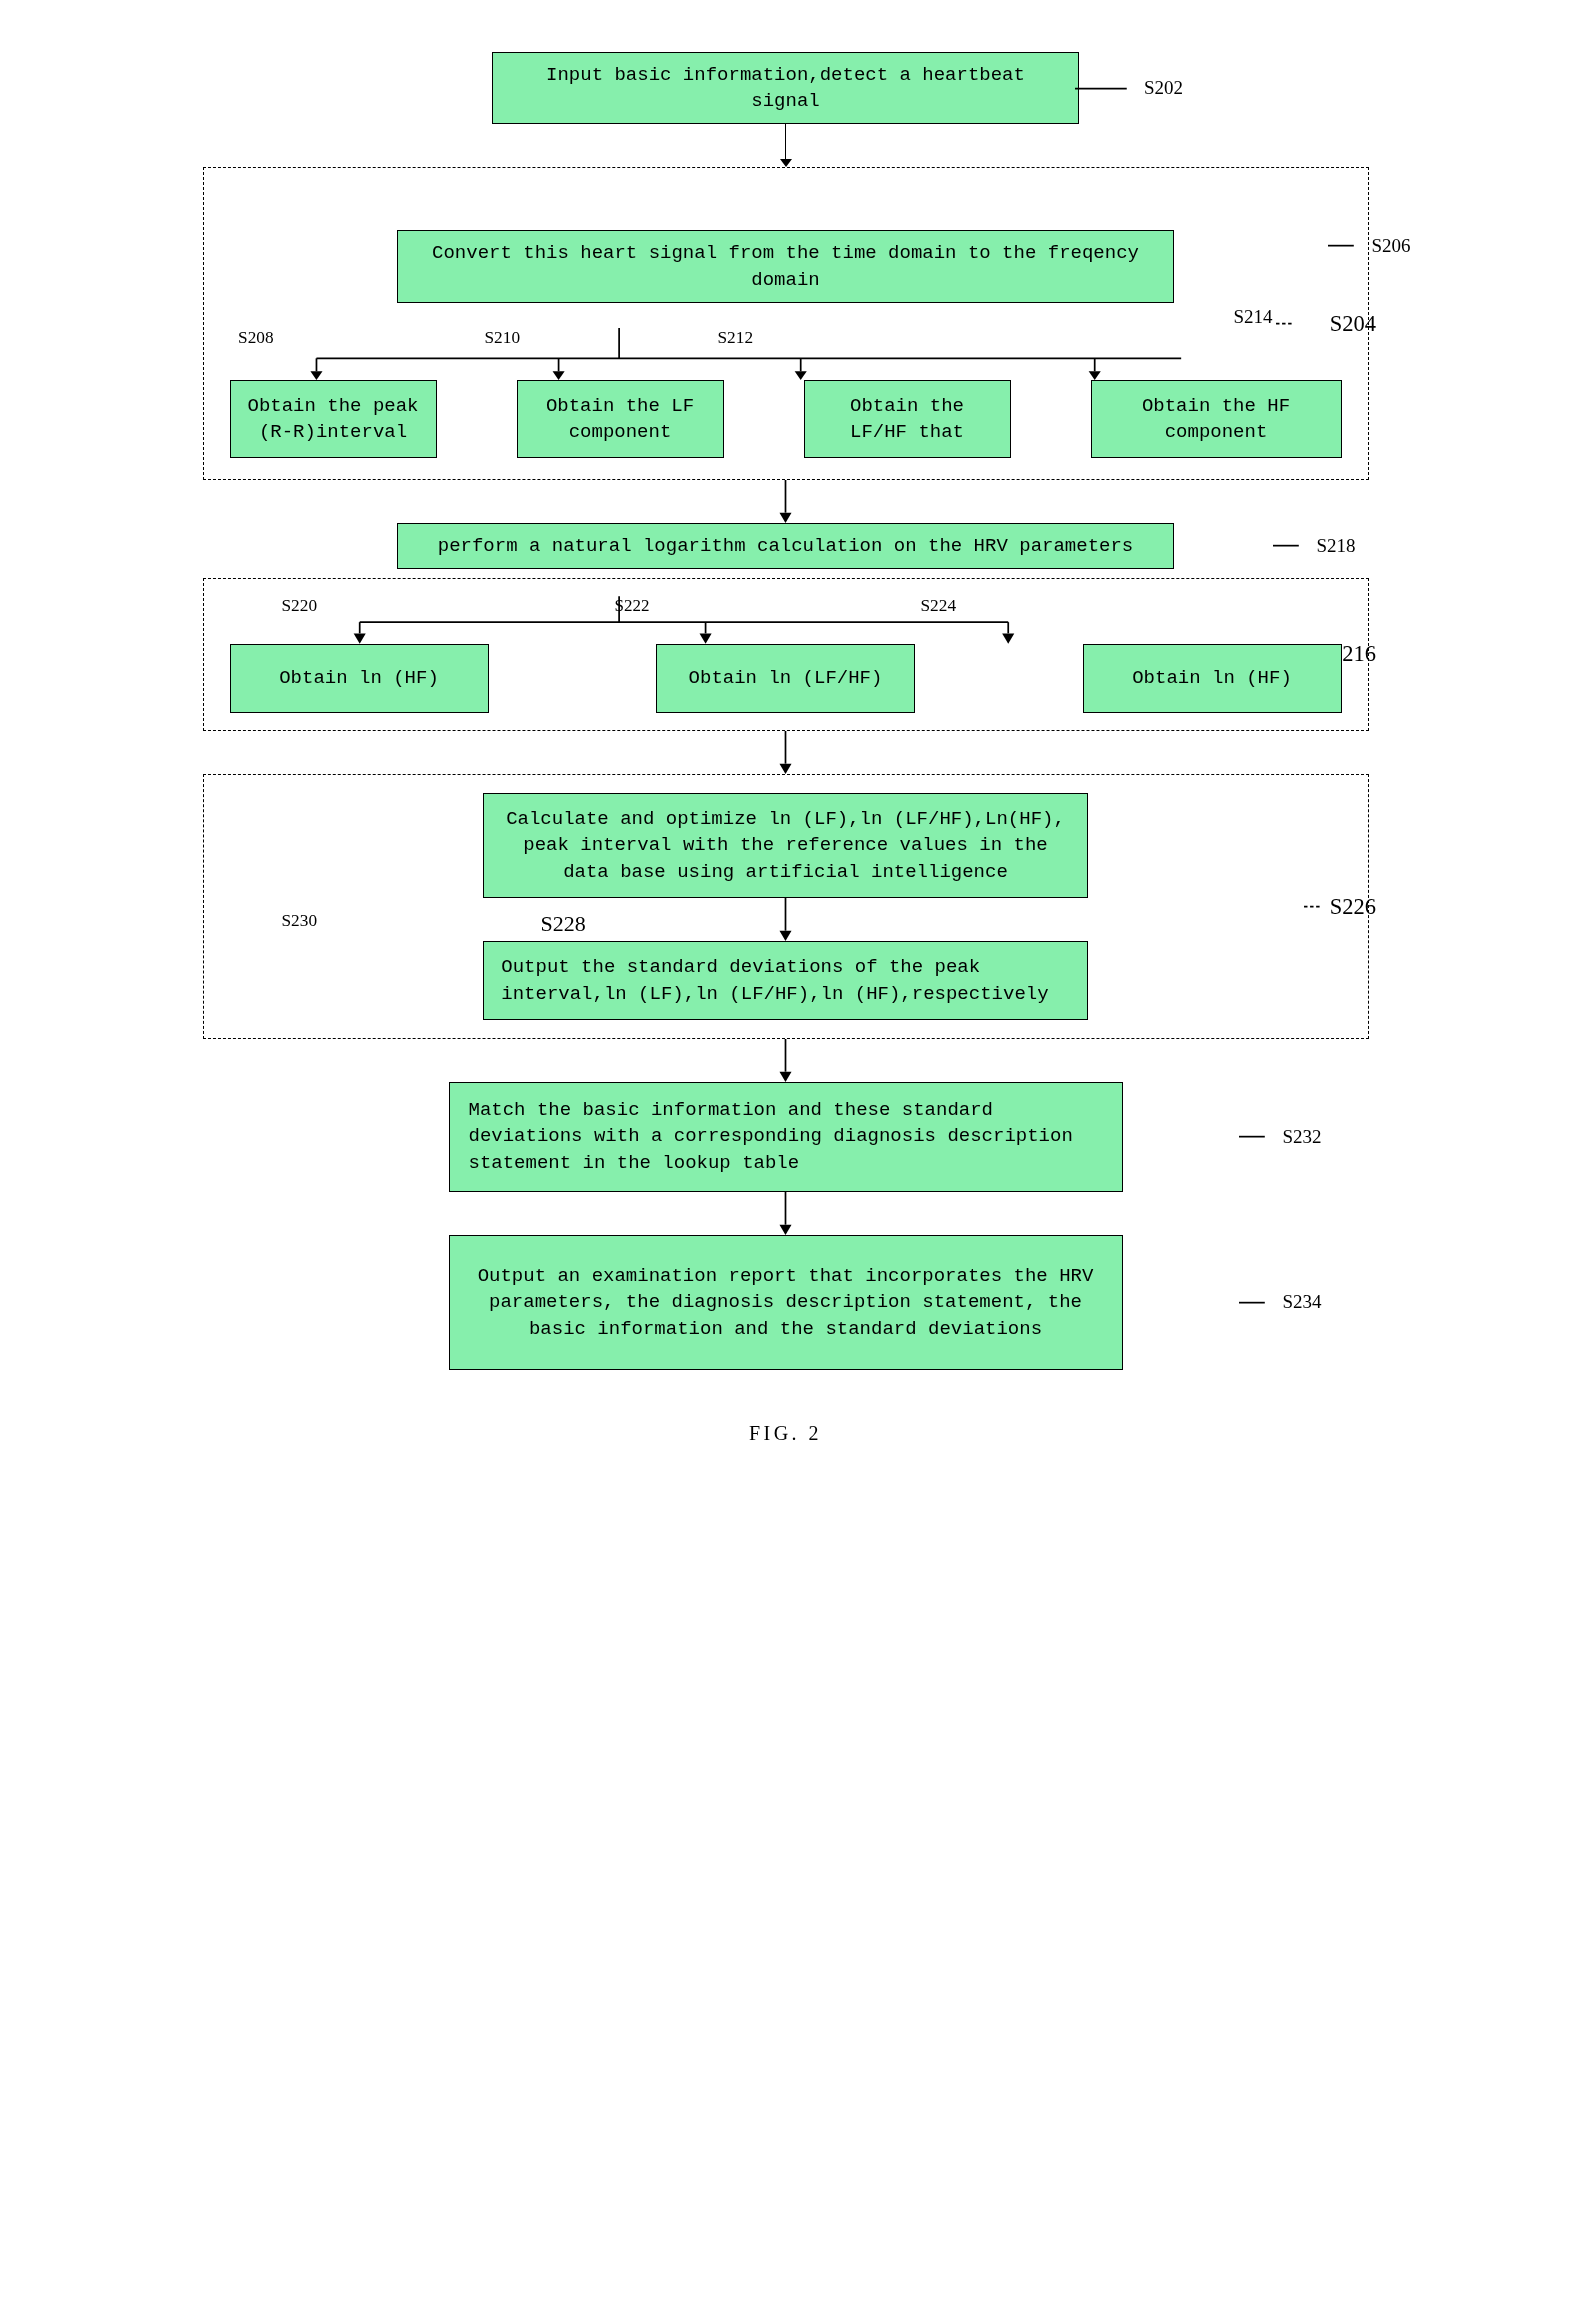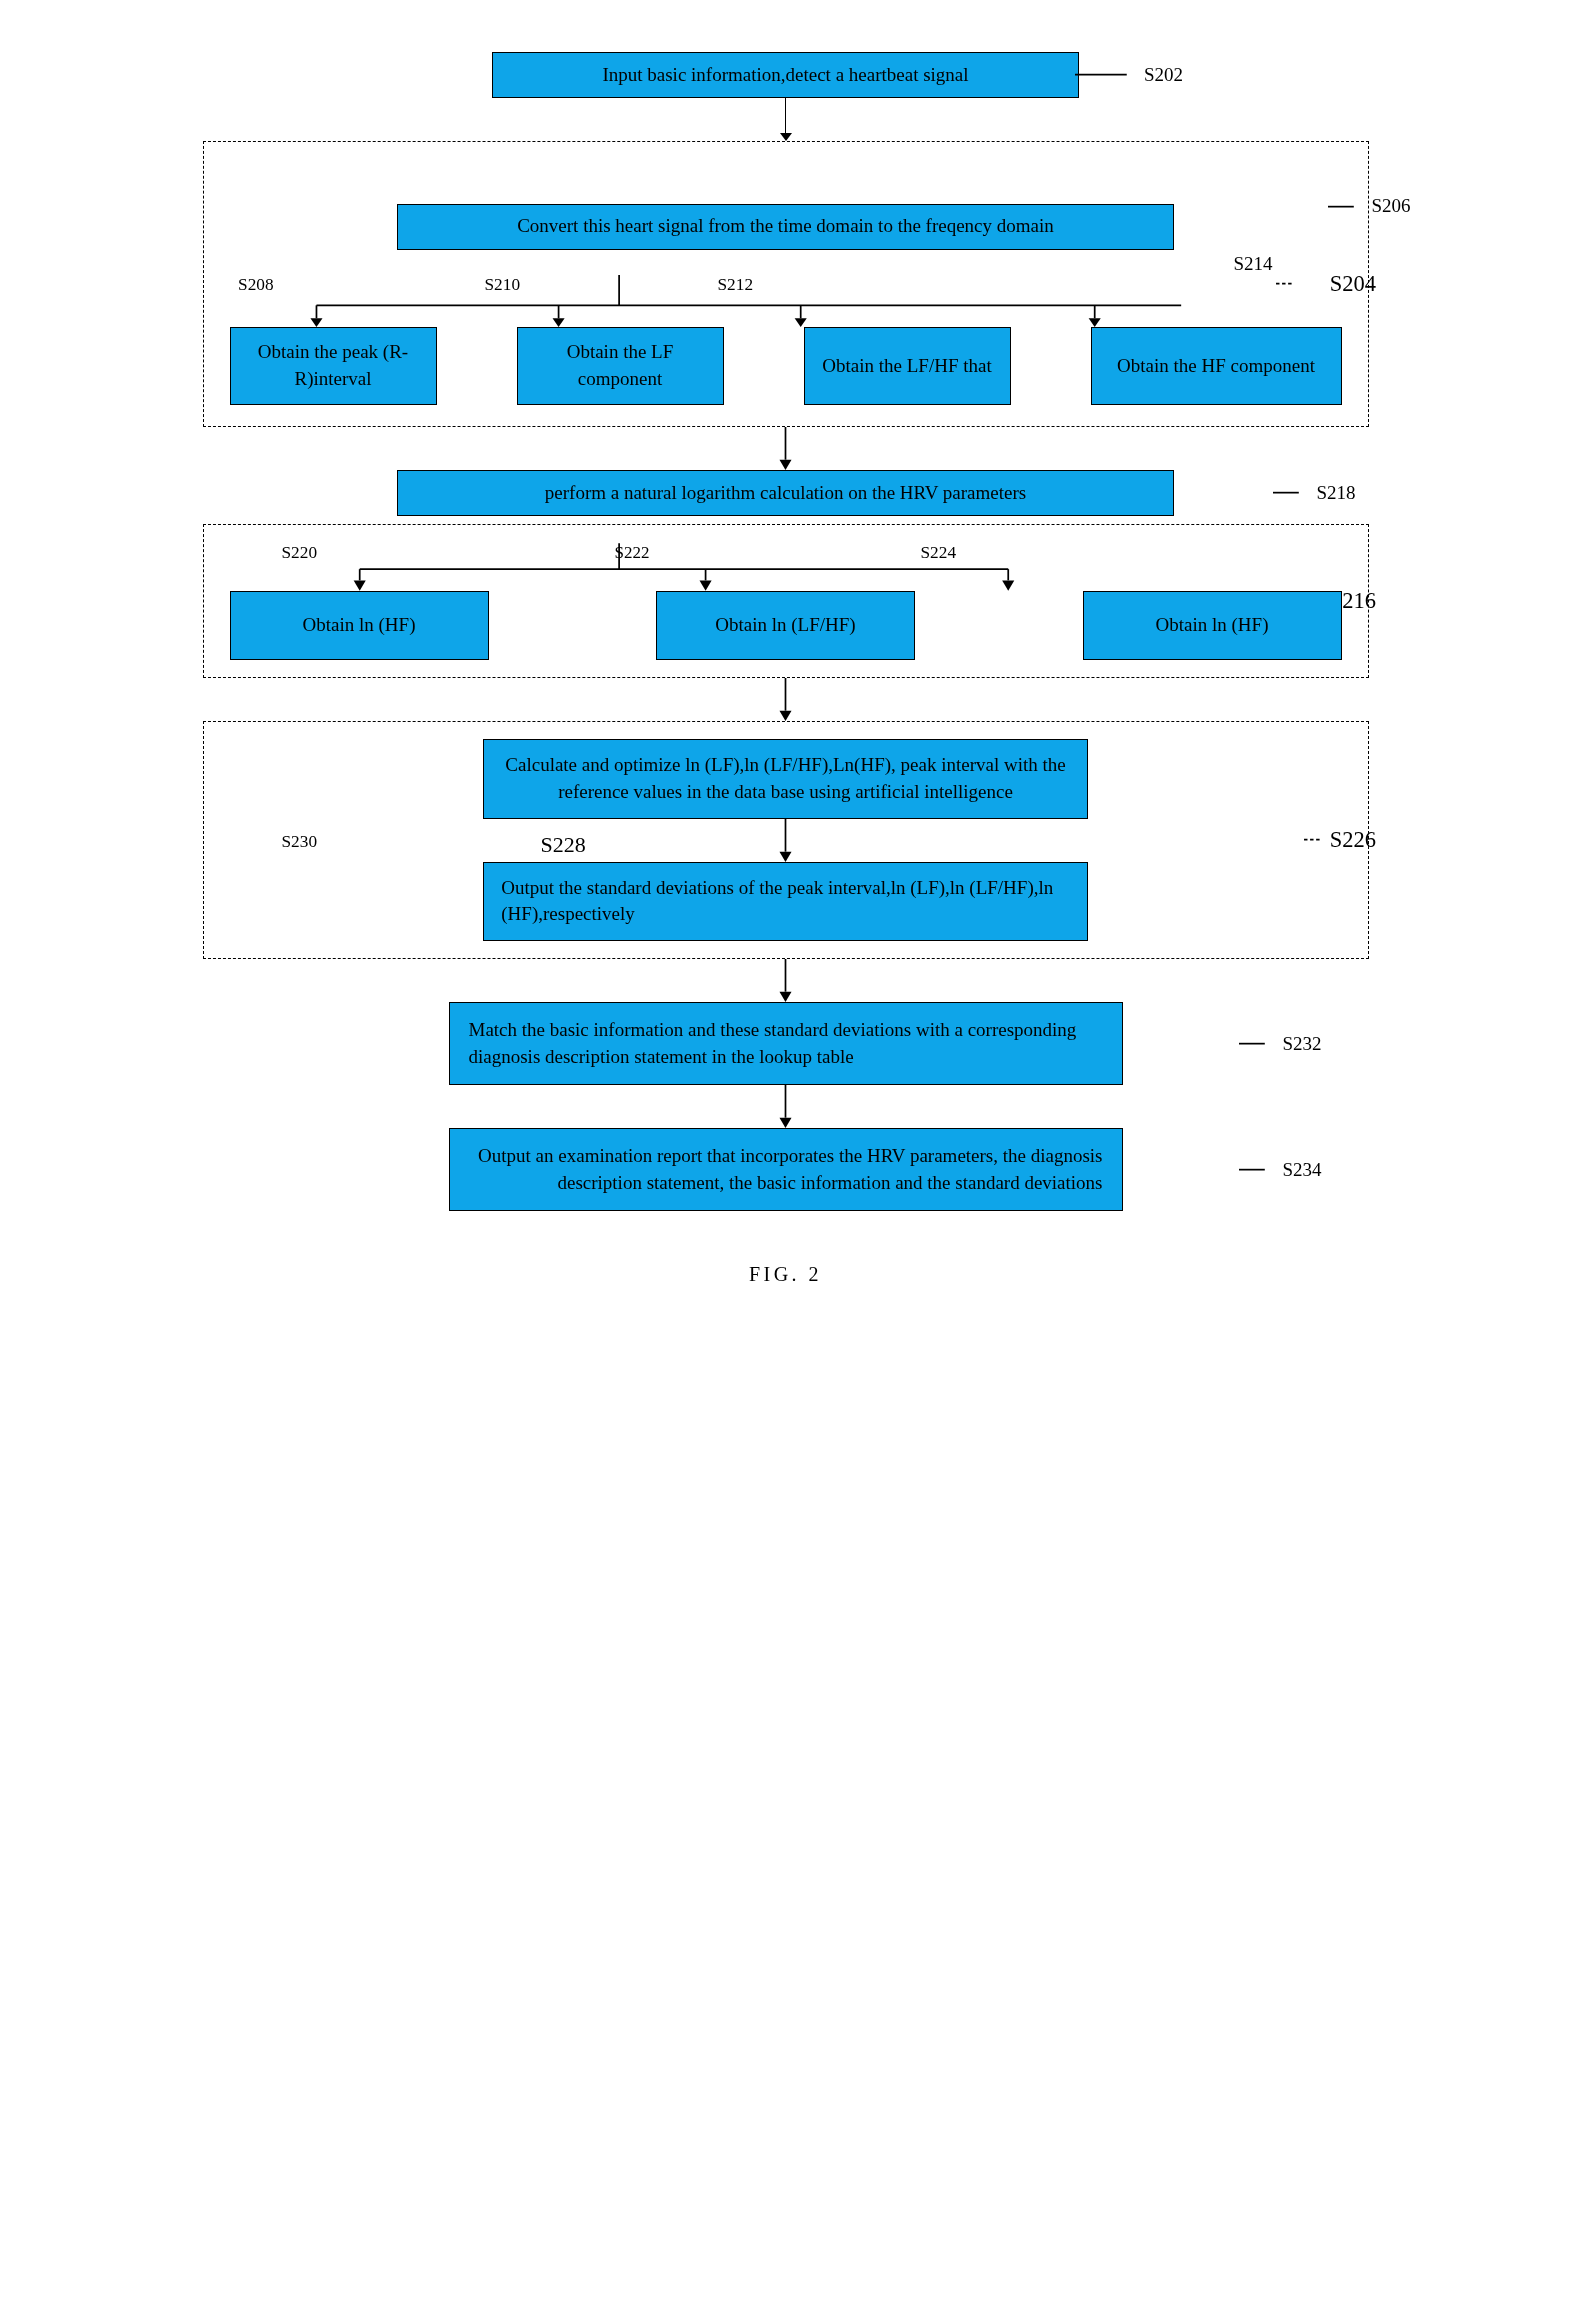--- a/index.html
+++ b/index.html
@@ -18,26 +18,27 @@
       width: 1296px;
       display: flex;
       flex-direction: column;
       align-items: center;
       position: relative;
     }
 
     
     .flow-box {
       border: 1.7px solid #000;
-      background: #0ea5e9;
+      background: #86efac;
       padding: 8.6px 15.5px;
       text-align: center;
       font-size: 19px;
       line-height: 1.4;
       position: relative;
+      font-family: Liberation Mono, monospace;
     }
 
     .flow-box.wide {
       width: 605px;
     }
 
     
     .step-label {
       font-size: 19px;
       font-family: 'Times New Roman', Times, serif;
@@ -295,21 +296,21 @@
   </div>
 
   <div style="position:relative; height:43px; width:100%; display:flex; justify-content:center;">
     <svg width="173" height="43" viewBox="0 0 200 50">
       <line x1="100" y1="0" x2="100" y2="38" stroke="#000" stroke-width="2"></line>
       <polygon points="93,38 107,38 100,50" fill="#000"></polygon>
     </svg>
   </div>
 
   <div style="display:flex; align-items:center; justify-content:center; position:relative; width:100%;">
-    <div class="flow-box" style="width:674px; text-align:right; padding:14px 19px;">
+    <div class="flow-box" style="width:674px; text-align:center; padding:27px 19px;">
       <span>Output an examination report that incorporates the HRV parameters, the diagnosis description statement, the basic information and the standard deviations</span>
     </div>
     <div style="position:absolute; right:112px; top:50%; transform:translateY(-50%); display:flex; align-items:center;">
       <svg width="43" height="17.3" viewBox="0 0 50 20">
           <line x1="0" y1="10" x2="30" y2="10" stroke="#000" stroke-width="2"></line>
         </svg>
       <span class="step-label">S234</span>
     </div>
   </div>
 

